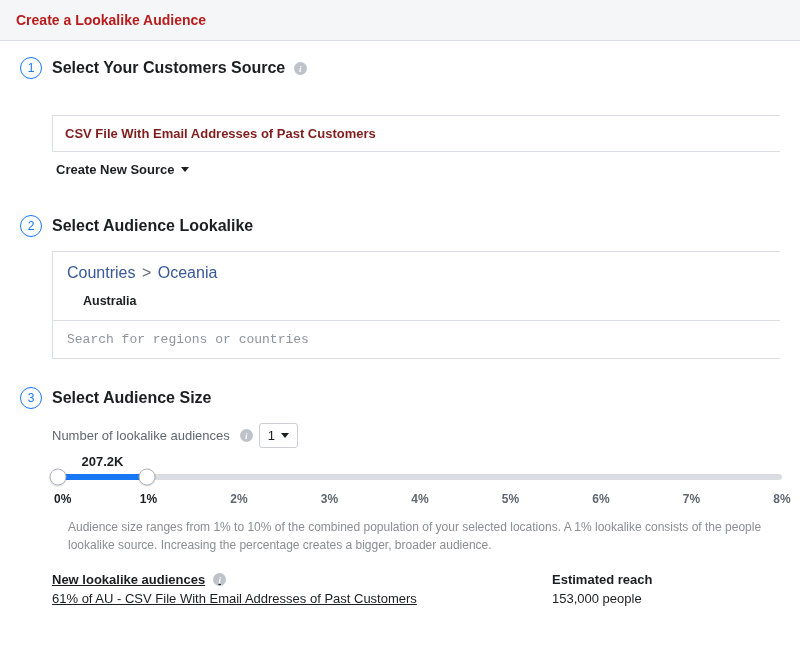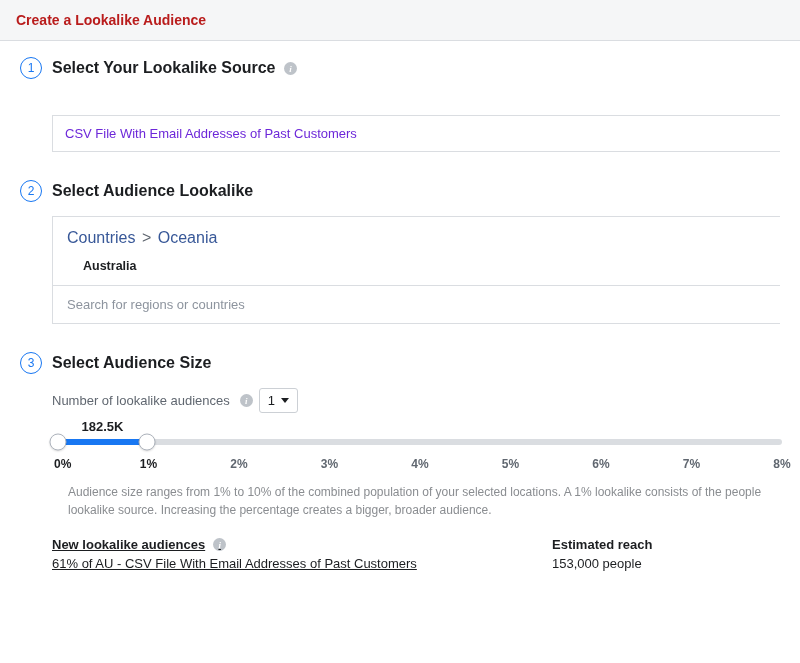--- a/index.html
+++ b/index.html
@@ -70,22 +70,22 @@
       vertical-align: middle;
     }
     .source-box {
       margin-left: 32px;
     }
     .source-input {
       border: 1px solid #dadde1;
       border-right: none;
       padding: 10px 12px;
       font-size: 13px;
-      font-weight: 400;
-      color: #6d28d9;
+      font-weight: 700;
+      color: #7f1d1d;
       margin-top: 36px;
     }
     .create-new-source {
       display: flex;
       align-items: center;
       gap: 6px;
       padding: 10px 4px;
       font-size: 13px;
       font-weight: 600;
       color: #1c1e21;
@@ -116,20 +116,21 @@
       padding: 6px 14px 12px 30px;
       font-size: 12.5px;
       font-weight: 700;
       color: #1c1e21;
     }
     .search-regions {
       border-top: 1px solid #dadde1;
       padding: 11px 14px;
       font-size: 13px;
       color: #8d949e;
+      font-family: Liberation Mono, monospace;
     }
     .size-section {
       margin-left: 32px;
     }
     .num-audiences {
       display: flex;
       align-items: center;
       gap: 6px;
       font-size: 13px;
       color: #606770;
@@ -243,26 +244,30 @@
 <div class="header">
   <div class="header-title">Create a Lookalike Audience</div>
 </div>
 
 <div class="content">
 
   <div class="section">
     <div class="section-header">
       <div class="step-circle">1</div>
       <div>
-        <span class="section-title">Select Your Lookalike Source</span>
+        <span class="section-title">Select Your Customers Source</span>
         <span class="info-icon">i</span>
       </div>
     </div>
     <div class="source-box">
       <div class="source-input">CSV File With Email Addresses of Past Customers</div>
+      <div class="create-new-source">
+        <span>Create New Source</span>
+        <span class="caret-down"></span>
+      </div>
     </div>
   </div>
 
   <div class="section">
     <div class="section-header">
       <div class="step-circle">2</div>
       <span class="section-title">Select Audience Lookalike</span>
     </div>
     <div class="location-box">
       <div class="breadcrumb">
@@ -284,21 +289,21 @@
       <div class="num-audiences">
         <span>Number of lookalike audiences</span>
         <span class="info-icon">i</span>
         <span class="num-select">
           <span>1</span>
           <span class="caret-down"></span>
         </span>
       </div>
 
       <div class="slider-container">
-        <div class="slider-value-label" id="slider-val-label" style="left: 50.526px; transform: translateX(-50%);">182.5K</div>
+        <div class="slider-value-label" id="slider-val-label" style="left: 50.526px; transform: translateX(-50%);">207.2K</div>
         <div class="slider-track">
           <div class="slider-fill" id="slider-fill" style="left: 0px; width: 89.052px;"></div>
           <div class="slider-handle" id="handle-start" style="left: 0px;"></div>
           <div class="slider-handle" id="handle-end" style="left: 89.052px;"></div>
         </div>
         <div class="slider-ticks" id="slider-ticks">
             <span class="tick-label zero" style="left: 2px;">0%</span>
             <span class="tick-label one" style="left: 96.5px;">1%</span>
             <span class="tick-label" style="left: 187px;">2%</span>
             <span class="tick-label" style="left: 277.5px;">3%</span>

